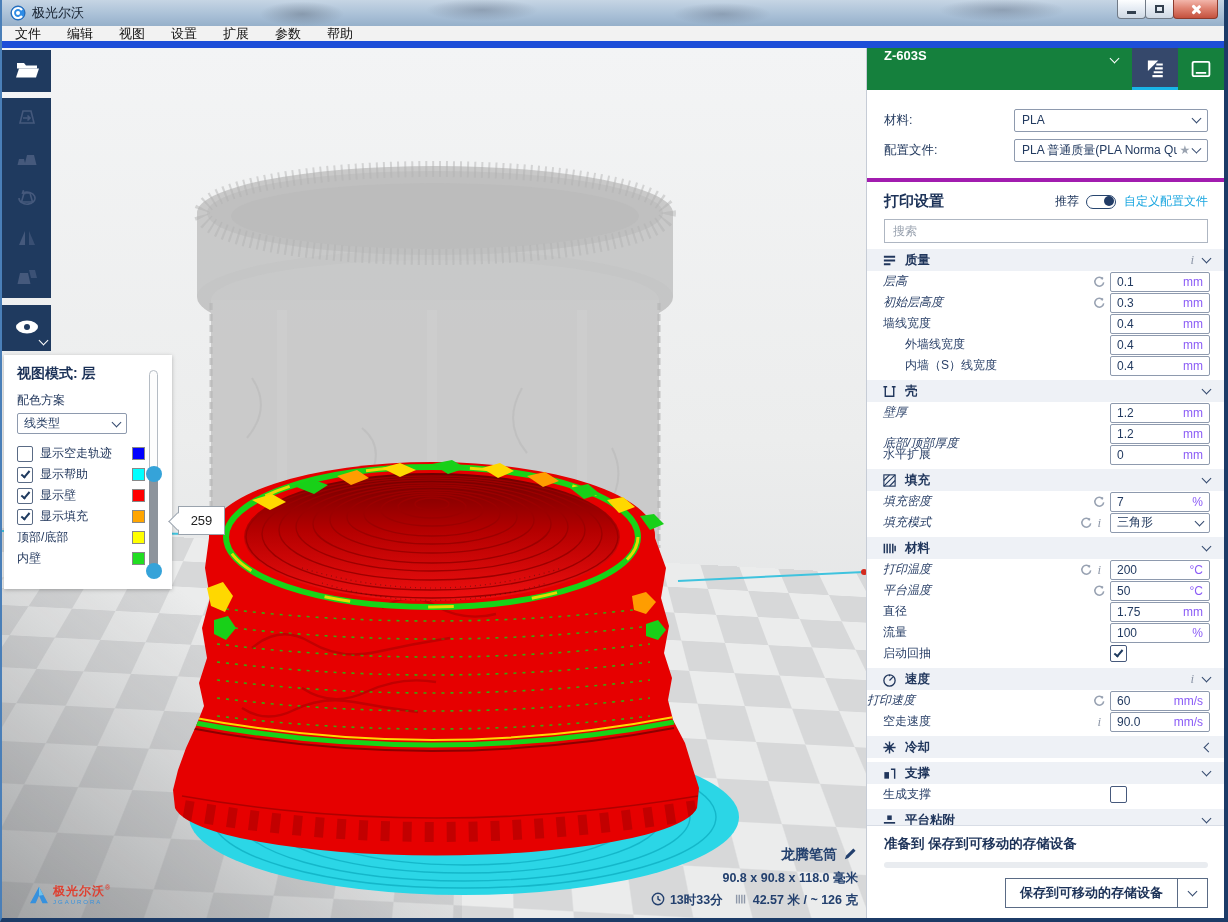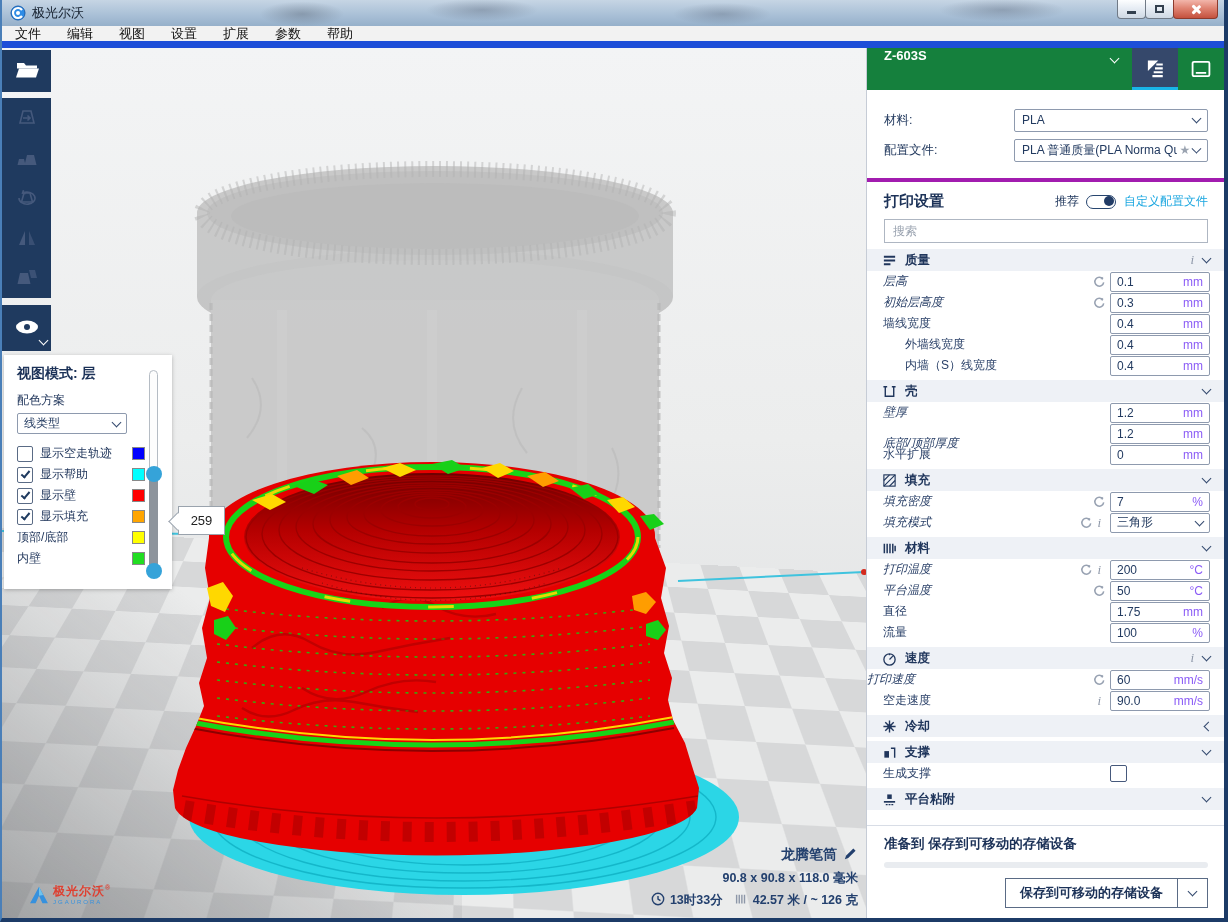--- a/index.html
+++ b/index.html
@@ -659,20 +659,27 @@
             </div>
           </div>
           <div class="srow">
             <span class="srow-label" style="margin-left: 16px;">流量</span>
             <span class="sp"></span>
             <div class="vbox">
               <span class="val">100</span>
               <span class="unit">%</span>
             </div>
           </div>
+          <div class="srow">
+            <span class="srow-label" style="margin-left: 16px;">启动回抽</span>
+            <span class="sp"></span>
+            <div class="cb">
+              <span class="tick"></span>
+            </div>
+          </div>
           <div class="sec-h">
             <span class="sec-ic">
               <svg width="15" height="15" viewBox="0 0 16 16" fill="none" stroke="#20365c" stroke-width="1.4">
                 <circle cx="8" cy="9" r="6"></circle>
                 <path d="M8 9 L11.5 5.5"></path>
                 <path d="M8 3 v1.5"></path>
               </svg>
             </span>
             <span class="sec-t">速度</span>
             <span class="info-i">i</span>

